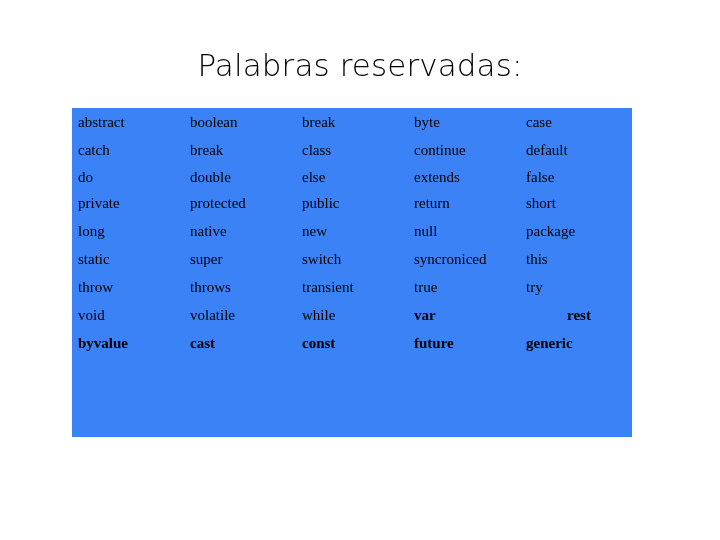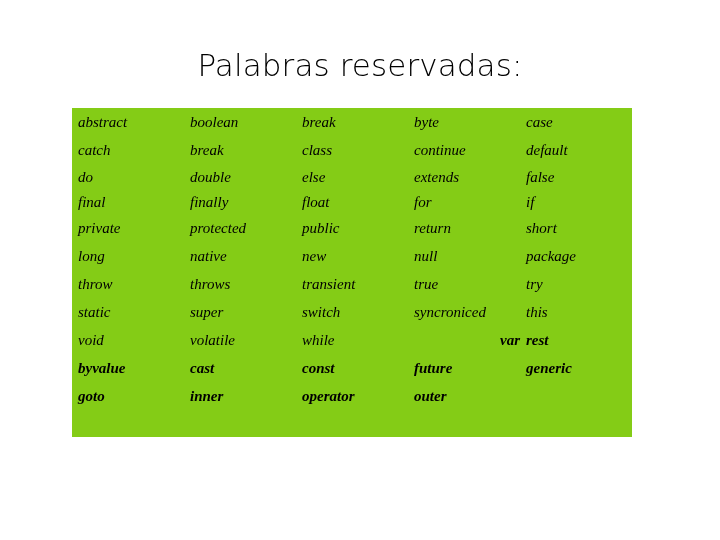--- a/index.html
+++ b/index.html
@@ -36,22 +36,21 @@
     letter-spacing: 0.1px;
     white-space: nowrap;
   }
 
   .kw-table-wrap {
     position: absolute;
     left: 72px;
     top: 108px;
     width: 560px;
     height: 329px;
-    background: #84cc16;
-    font-style: italic;
+    background: #3b82f6;
   }
 
   table.kw-table {
     width: 560px;
     border-collapse: collapse;
     table-layout: fixed;
   }
 
   table.kw-table col.c {
     width: 112px;
@@ -117,73 +116,59 @@
             <td>continue</td>
             <td>default</td>
           </tr>
           <tr class="r-tight">
             <td>do</td>
             <td>double</td>
             <td>else</td>
             <td>extends</td>
             <td>false</td>
           </tr>
-          <tr class="r-tight">
-            <td>final</td>
-            <td>finally</td>
-            <td>float</td>
-            <td>for</td>
-            <td>if</td>
-          </tr>
           <tr class="r-normal">
             <td>private</td>
             <td>protected</td>
             <td>public</td>
             <td>return</td>
             <td>short</td>
           </tr>
           <tr class="r-normal">
             <td>long</td>
             <td>native</td>
             <td>new</td>
             <td>null</td>
             <td>package</td>
           </tr>
           <tr class="r-normal">
+            <td>static</td>
+            <td>super</td>
+            <td>switch</td>
+            <td>syncroniced</td>
+            <td>this</td>
+          </tr>
+          <tr class="r-normal">
             <td>throw</td>
             <td>throws</td>
             <td>transient</td>
             <td>true</td>
             <td>try</td>
           </tr>
           <tr class="r-normal">
-            <td>static</td>
-            <td>super</td>
-            <td>switch</td>
-            <td>syncroniced</td>
-            <td>this</td>
-          </tr>
-          <tr class="r-normal">
             <td>void</td>
             <td>volatile</td>
             <td>while</td>
-            <td style="font-weight: bold; text-align: right;">var</td>
-            <td style="font-weight: bold;">rest</td>
+            <td style="font-weight: bold;">var</td>
+            <td style="font-weight: bold; text-align: center;">rest</td>
           </tr>
           <tr class="r-normal r-bold">
             <td>byvalue</td>
             <td>cast</td>
             <td>const</td>
             <td>future</td>
             <td>generic</td>
           </tr>
-          <tr class="r-normal r-bold">
-            <td>goto</td>
-            <td>inner</td>
-            <td>operator</td>
-            <td>outer</td>
-            <td class="empty-cell"></td>
-          </tr>
         </tbody>
     </table>
   </div>
 
 </div>
 
 </body></html>

